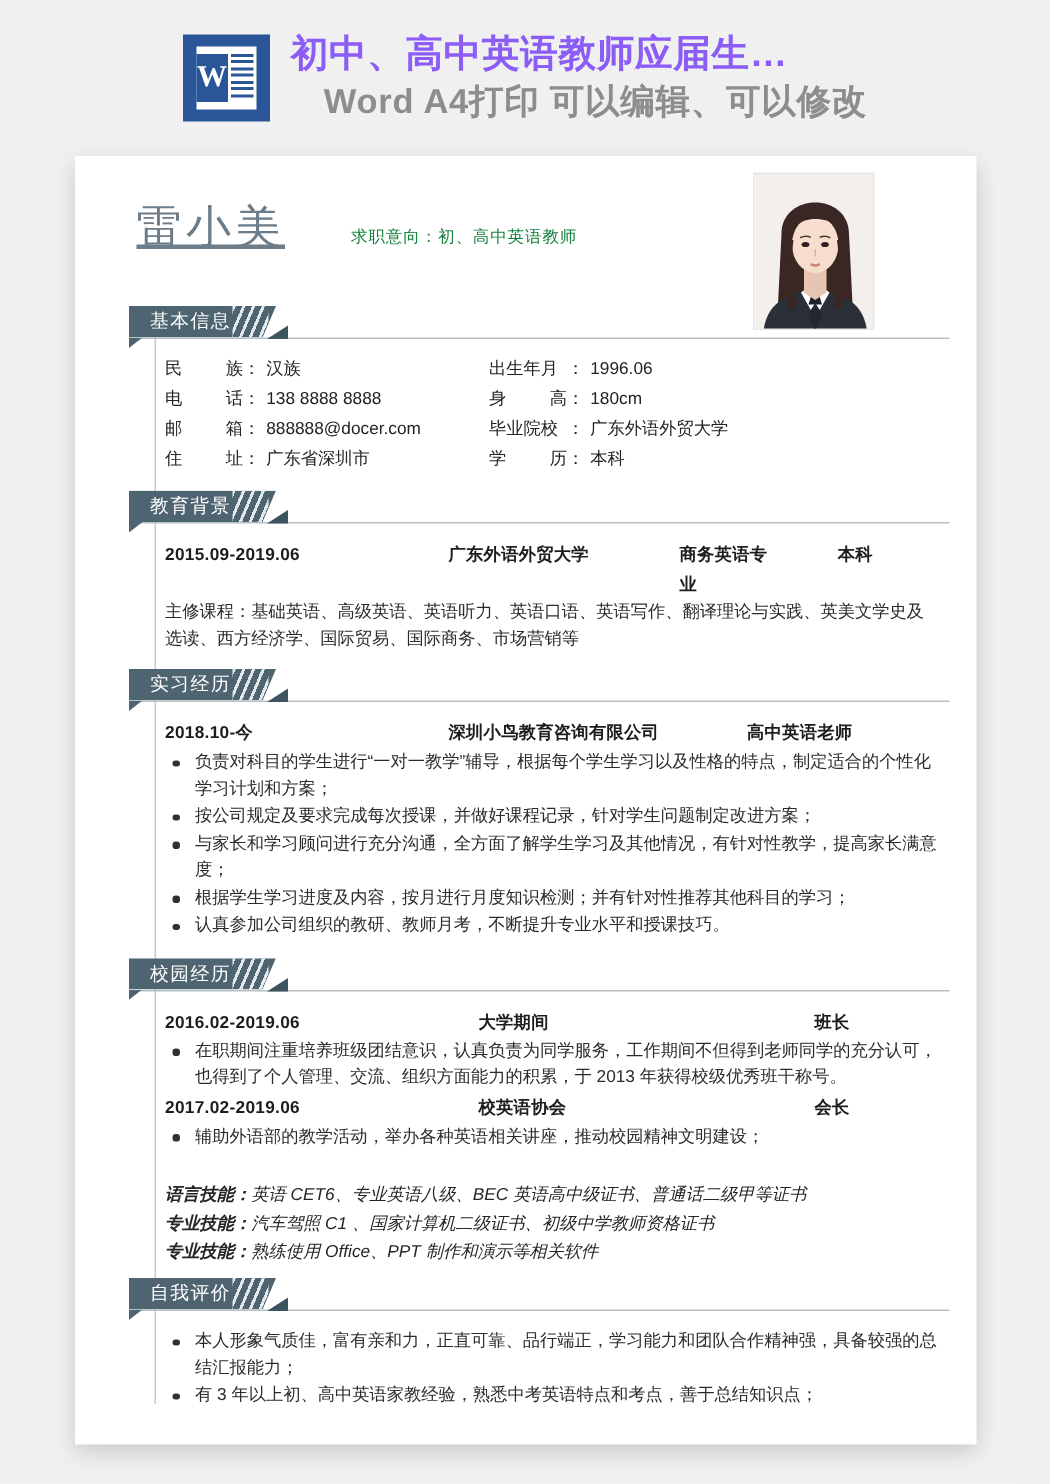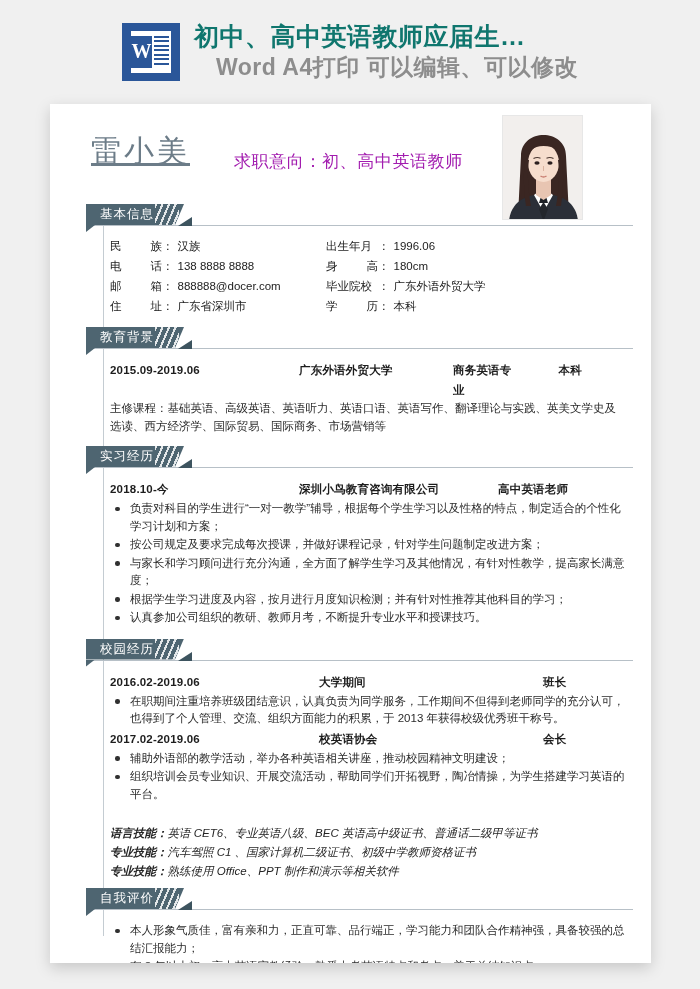--- a/index.html
+++ b/index.html
@@ -32,21 +32,21 @@
     font-family: "Liberation Serif", serif;
   }
   .word-icon .lines {
     position: absolute; left: 32px; top: 13px; width: 15px; height: 32px;
   }
   .word-icon .lines i {
     display: block; height: 2px; background: #2a5699; margin-bottom: 2.6px;
   }
   .tb-text { display: flex; flex-direction: column; gap: 5px; }
   .tb-title {
-    font-size: 25px; font-weight: bold; color: #0f766e; line-height: 1.1;
+    font-size: 25px; font-weight: bold; color: #8b5cf6; line-height: 1.1;
     letter-spacing: 0.5px;
   }
   .tb-sub {
     font-size: 23px; font-weight: bold; color: #8d8d8d; line-height: 1.1;
     letter-spacing: 0.5px; padding-left: 22px;
   }
 
   
   #paper {
     position: absolute; left: 50px; top: 104px;
@@ -60,21 +60,21 @@
   #resume-header {
     position: relative; height: 100px;
   }
   #name {
     position: absolute; left: 41px; top: 27px;
     font-size: 30px; color: #6c7c88; letter-spacing: 3px;
     font-family: "DejaVu Sans", sans-serif; font-weight: 300; text-decoration: underline;
   }
   #objective {
     position: absolute; left: 184px; top: 46px;
-    font-size: 17px; color: #a21caf; letter-spacing: .6px;
+    font-size: 11px; color: #15803d; letter-spacing: .6px;
   }
   #photo {
     position: absolute; left: 452px; top: 11px;
     width: 81px; height: 105px; border: 1px solid #e7e7e7;
     background: linear-gradient(#f3f0ee, #efece9);
     overflow: hidden;
   }
 
   
   #spine {
@@ -397,21 +397,20 @@
       <ul class="bullets">
         <li>在职期间注重培养班级团结意识，认真负责为同学服务，工作期间不但得到老师同学的充分认可，也得到了个人管理、交流、组织方面能力的积累，于 2013 年获得校级优秀班干称号。</li>
       </ul>
       <div class="entry-row camp-row">
         <span class="c1">2017.02-2019.06</span>
         <span class="c2">校英语协会</span>
         <span class="c3">会长</span>
       </div>
       <ul class="bullets">
         <li>辅助外语部的教学活动，举办各种英语相关讲座，推动校园精神文明建设；</li>
-        <li>组织培训会员专业知识、开展交流活动，帮助同学们开拓视野，陶冶情操，为学生搭建学习英语的平台。</li>
       </ul>
     </div>
   </div>
 
   <div class="sec-gap"></div>
 
   <div class="section">
     <div class="sec-body pad-t">
       <div class="skill-line">
         <b>语言技能：</b><span>英语 CET6、专业英语八级、BEC 英语高中级证书、普通话二级甲等证书</span>

